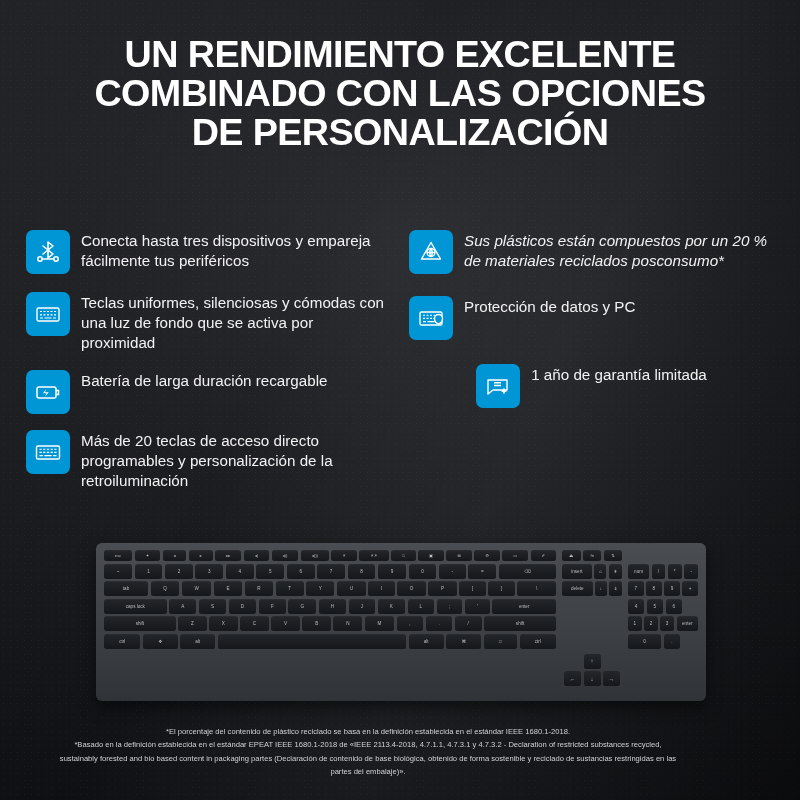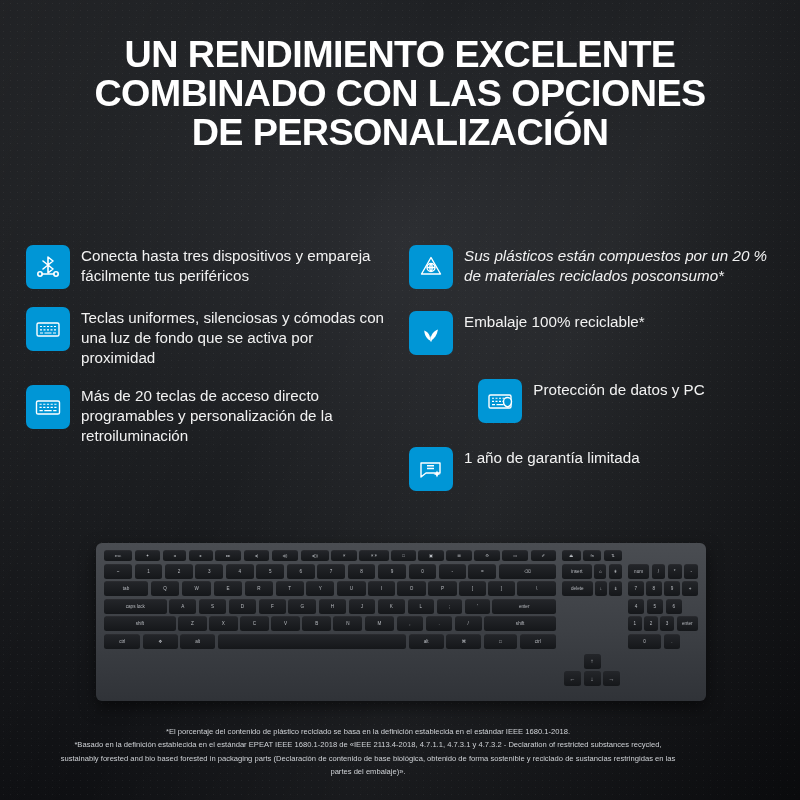--- a/index.html
+++ b/index.html
@@ -53,21 +53,21 @@
     transform: scaleX(1.02);
   }
   .headline .l {
     display: block;
     white-space: nowrap;
   }
 
   
   .features {
     position: absolute;
-    top: 245px;
+    top: 230px;
     left: 26px;
     width: 748px;
     display: flex;
     gap: 18px;
   }
   .col {
     width: 365px;
     display: flex;
     flex-direction: column;
   }
@@ -222,20 +222,32 @@
                 <path d="M6 10.5h2M9.5 10.5h2M13 10.5h2M16.5 10.5h2M20 10.5h2"></path>
                 <path d="M6 13.8h2M9.5 13.8h2M13 13.8h2M16.5 13.8h2M20 13.8h2"></path>
                 <path d="M6 17h3M10.5 17h7M19 17h3"></path>
               </g>
             </g>
           </svg>
         </span>
         <span class="ftext">Teclas uniformes, silenciosas y cómodas con una luz de fondo que se activa por proximidad</span>
       </div>
 
+      <div class="feature">
+        <span class="ficon">
+          <svg width="28" height="26" viewBox="0 0 28 26">
+            <g fill="none" stroke="#ffffff" stroke-width="1.5">
+              <rect x="3" y="8" width="19" height="11" rx="2"></rect>
+              <path d="M22 11.5h2.5v4H22"></path>
+              <path d="M12 10.2l-3 4h3.4l-1.2 3.3 3.6-4.2H11z" fill="#ffffff" stroke="none"></path>
+            </g>
+          </svg>
+        </span>
+        <span class="ftext">Batería de larga duración recargable</span>
+      </div>
 
       <div class="feature">
         <span class="ficon">
           <svg width="28" height="26" viewBox="0 0 28 26">
             <g fill="none" stroke="#ffffff" stroke-width="1.4">
               <rect x="2.5" y="7" width="23" height="13" rx="1.6"></rect>
               <g stroke-width="1.1">
                 <path d="M5.5 10.3h2.2M9.2 10.3h2.2M12.9 10.3h2.2M16.6 10.3h2.2M20.3 10.3h2.2"></path>
                 <path d="M5.5 13.4h2.2M9.2 13.4h2.2M12.9 13.4h2.2M16.6 13.4h2.2M20.3 13.4h2.2"></path>
                 <path d="M5.5 16.6h3.3M10.3 16.6h7.4M19.2 16.6h3.3"></path>
@@ -256,32 +268,20 @@
             <g fill="none" stroke="#ffffff" stroke-width="1.4" stroke-linejoin="round">
               <path d="M13 3.5L22.5 20H3.5L13 3.5z"></path>
               <circle cx="13" cy="13.5" r="4"></circle>
               <path d="M9 13.5h8M13 9.5c1.6 1.6 1.6 6.4 0 8M13 9.5c-1.6 1.6-1.6 6.4 0 8"></path>
             </g>
           </svg>
         </span>
         <span class="ftext">Sus plásticos están compuestos por un 20 % de materiales reciclados posconsumo*</span>
       </div>
 
-      <div class="feature">
-        <span class="ficon">
-          <svg width="26" height="26" viewBox="0 0 26 26">
-            <g fill="#ffffff">
-              <path d="M12.5 21c0-6 2.5-9.5 7.5-11.5-1 5.5-3.5 9-7.5 11.5z"></path>
-              <path d="M12.2 20.6C9 18.8 6.6 15.6 6.2 10.4c4.2 1.6 6.3 5 6 10.2z"></path>
-            </g>
-            <path d="M13 21.5v-5" stroke="#ffffff" stroke-width="1.3" fill="none"></path>
-          </svg>
-        </span>
-        <span class="ftext">Embalaje 100% reciclable*</span>
-      </div>
 
       <div class="feature">
         <span class="ficon">
           <svg width="28" height="26" viewBox="0 0 28 26">
             <g fill="none" stroke="#ffffff" stroke-width="1.4">
               <rect x="3" y="7" width="22" height="13" rx="1.6"></rect>
               <g stroke-width="1.1">
                 <path d="M6 10.3h2M9.5 10.3h2M13 10.3h2M16.5 10.3h2M20 10.3h2"></path>
                 <path d="M6 13.4h2M9.5 13.4h2M13 13.4h2M16.5 13.4h2M20 13.4h2"></path>
                 <path d="M6 16.6h3M10.5 16.6h7M19 16.6h3"></path>
@@ -469,16 +469,16 @@
         <div class="arrow-key">←</div>
         <div class="arrow-key">↓</div>
         <div class="arrow-key">→</div>
       </div>
     </div>
   </div>
 
   <div class="footnotes">
     <p>*El porcentaje del contenido de plástico reciclado se basa en la definición establecida en el estándar IEEE 1680.1-2018.</p>
     <p>*Basado en la definición establecida en el estándar EPEAT IEEE 1680.1-2018 de «IEEE 2113.4-2018, 4.7.1.1, 4.7.3.1 y 4.7.3.2 - Declaration of restricted substances recycled,</p>
-    <p>sustainably forested and bio based forested in packaging parts (Declaración de contenido de base biológica, obtenido de forma sostenible y reciclado de sustancias restringidas en las</p>
+    <p>sustainably forested and bio based content in packaging partes (Declaración de contenido de base biológica, obtenido de forma sostenible y reciclado de sustancias restringidas en las</p>
     <p>partes del embalaje)».</p>
   </div>
 </div>
 
 </body></html>

